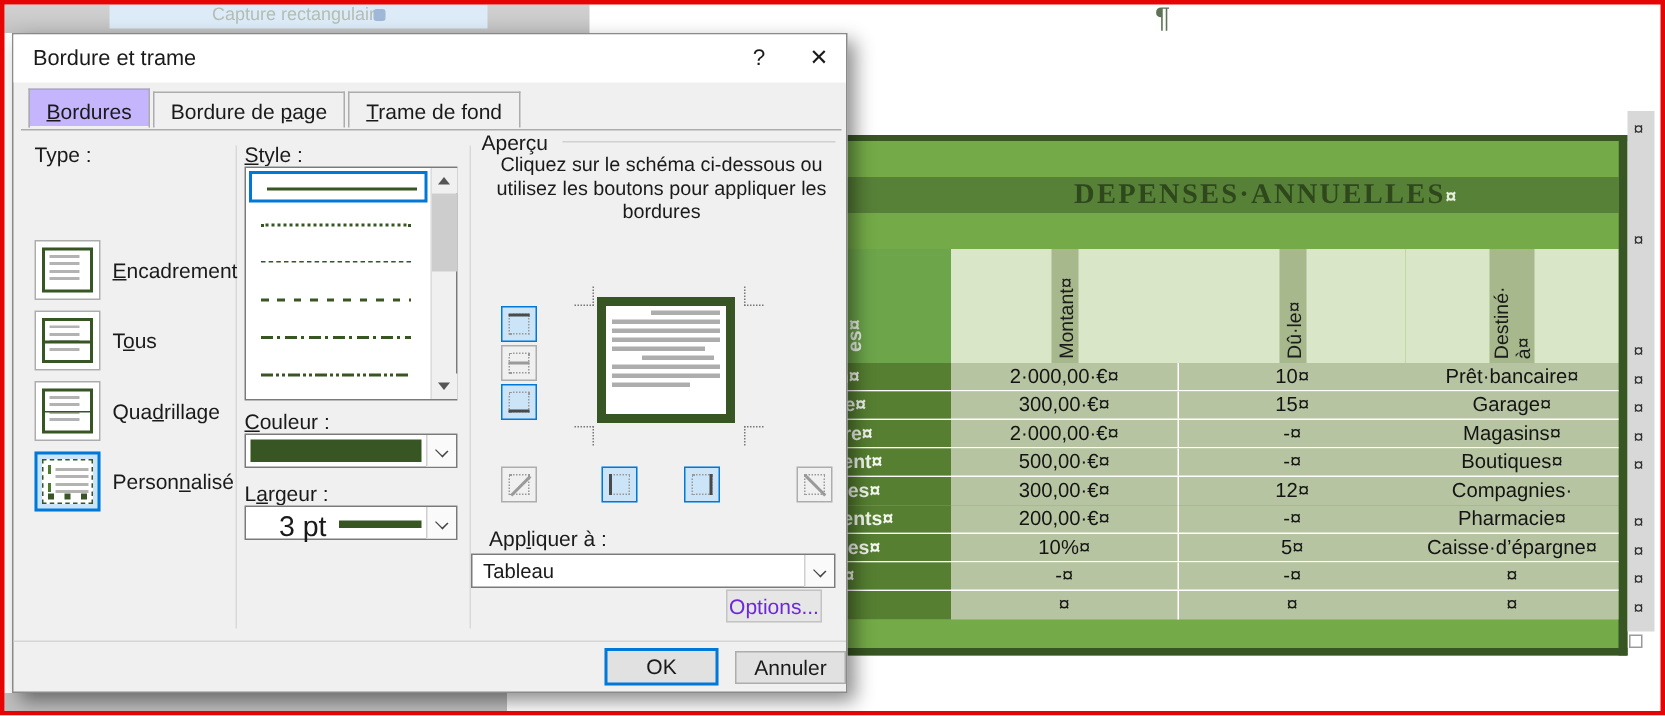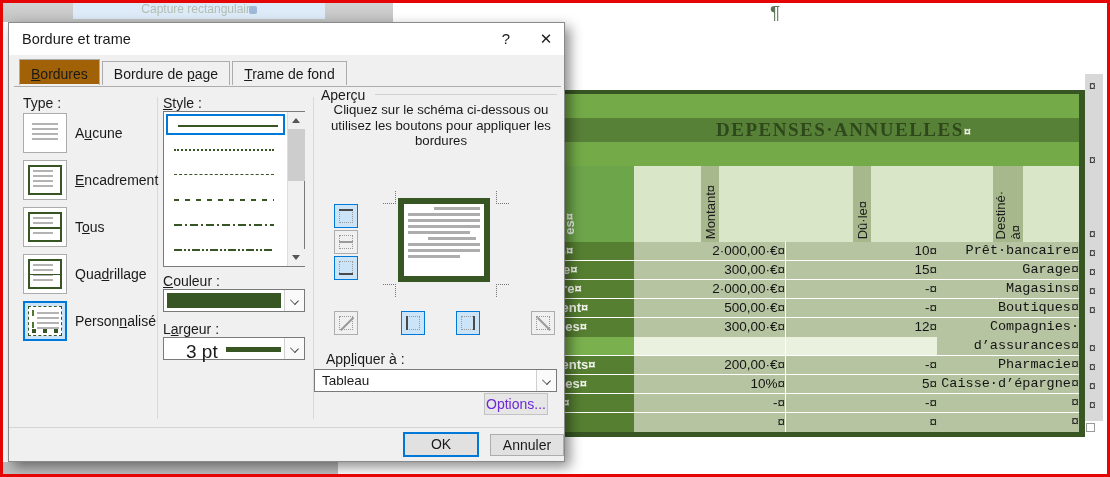--- a/index.html
+++ b/index.html
@@ -34,26 +34,26 @@
   .thead .hleft { width:86px; background:#6da54b; position:relative; }
   .thead .hcell { background:#d9e6c8; position:relative; }
   .hc1 { width:152px; } .hc2 { width:151px; } .hc3 { width:142px; }
   .vstrip { position:absolute; top:0; height:76px; background:#a6b88c;
     display:flex; justify-content:center; align-items:flex-end; }
   .vtext { writing-mode:vertical-rl; transform:rotate(180deg); font-size:13px; color:#1c1c1c;
     line-height:15px; white-space:nowrap; padding-top:3px; }
   .hleft .vtext { color:#f2f6ec; font-weight:bold; position:absolute; left:14px; bottom:4px; }
   .trow { display:flex; height:19px; font-size:13.5px; color:#141414; background:#b6c4a1; }
   .trow.sep { border-bottom:1px solid #ffffff; }
-  .trow span { display:block; line-height:18px; text-align:right; overflow:hidden; white-space:nowrap; }
+  .trow span { display:block; line-height:18px; text-align:center; overflow:hidden; white-space:nowrap; }
   .trow .c0 { width:86px; background:#567f31; color:#f4f7ef; font-weight:bold; font-size:13px;
     text-align:left; padding-left:2px; }
   .trow .c1 { width:152px; border-right:1px solid #ffffff; }
   .trow .c2 { width:151px; }
-  .trow .c3 { width:142px;font-family:Liberation Mono, monospace; }
+  .trow .c3 { width:142px; }
   .trow.lightrow .c0 { background:#7ab14e; }
   .trow.lightrow .c1, .trow.lightrow .c2 { background:#eaf1df; }
   .end-col { position:absolute; left:1085px; top:74px; width:18px; height:347px; background:#d8d8d8; z-index:2; }
   .end-col span { position:absolute; left:4px; font-size:12px; color:#2a2a2a; line-height:12px; }
   .m0{top:6px;} .m1{top:80px;} .m2{top:154px;} .m3{top:173px;} .m4{top:192px;} .m5{top:211px;}
   .m6{top:230px;} .m7{top:268px;} .m8{top:287px;} .m9{top:306px;} .m10{top:325px;}
   .resize-handle { position:absolute; left:1086px; top:423px; width:9px; height:9px;
     background:#ffffff; border:1px solid #9a9a9a; z-index:2; }
 
   
@@ -62,21 +62,21 @@
   .titlebar { position:absolute; left:0; top:0; width:100%; height:32px; background:#ffffff; }
   .dlg-title { position:absolute; left:13px; top:8px; font-size:14.5px; }
   .cap-btn { position:absolute; top:5px; width:30px; height:22px; text-align:center; line-height:22px;
     font-size:15px; color:#1a1a1a; cursor:default; }
   .help-btn { left:482px; } .close-btn { left:522px; }
 
   .tabline { position:absolute; left:5px; top:63px; width:547px; height:1px; background:#acacac; }
   .tabs { position:absolute; left:10px; top:38px; display:flex; }
   .tab { border:1px solid #acacac; border-bottom:none; background:#f0f0f0; padding:4px 11px 3px 11px;
     margin-right:2px; position:relative; font-size:14px; }
-  .tab.active { z-index:3; padding-top:6px; margin-top:-2px; background:#a16207; }
+  .tab.active { z-index:3; padding-top:6px; margin-top:-2px; background:#c4b5fd; }
   .tab.active::after { content:""; position:absolute; left:0; bottom:-1px; width:100%; height:2px; background:#f0f0f0; }
   u { text-decoration:underline; }
 
   .vsep { position:absolute; top:74px; width:1px; height:322px; background:#d9d9d9; }
   .vsep1 { left:148px; } .vsep2 { left:304px; }
   .grp-label { position:absolute; font-size:14px; }
 
   
   .type-opt { position:absolute; left:14px; width:130px; height:44px; }
   .ticon { position:absolute; left:0; top:0; width:44px; height:40px; border:1px solid #acacac;
@@ -231,26 +231,20 @@
         <span class="c1">500,00·€¤</span>
         <span class="c2">-¤</span>
         <span class="c3">Boutiques¤</span>
     </div>
     <div class="trow">
       <span class="c0">nces¤</span>
         <span class="c1">300,00·€¤</span>
         <span class="c2">12¤</span>
         <span class="c3">Compagnies·</span>
     </div>
-    <div class="trow sep lightrow">
-      <span class="c0"></span>
-        <span class="c1"></span>
-        <span class="c2"></span>
-        <span class="c3">d’assurances¤</span>
-    </div>
     <div class="trow sep">
       <span class="c0">ments¤</span>
         <span class="c1">200,00·€¤</span>
         <span class="c2">-¤</span>
         <span class="c3">Pharmacie¤</span>
     </div>
     <div class="trow sep">
       <span class="c0">mies¤</span>
         <span class="c1">10%¤</span>
         <span class="c2">5¤</span>
@@ -296,28 +290,20 @@
     <div class="tabs">
       <div class="tab active"><u>B</u>ordures</div>
       <div class="tab">Bordure de <u>p</u>age</div>
       <div class="tab"><u>T</u>rame de fond</div>
     </div>
 
     <div class="vsep vsep1"></div>
     <div class="vsep vsep2"></div>
 
     <span class="grp-label" style="left:14px; top:72px;">Type :</span>
-    <div class="type-opt" style="top:90px;">
-      <div class="ticon">
-        <div class="tinner">
-            <div class="tlines"></div>
-          </div>
-      </div>
-      <span class="topt-label">A<u>u</u>cune</span>
-    </div>
     <div class="type-opt" style="top:137px;">
       <div class="ticon">
         <div class="tinner tframe">
             <div class="tlines"></div>
           </div>
       </div>
       <span class="topt-label"><u>E</u>ncadrement</span>
     </div>
     <div class="type-opt" style="top:184px;">
       <div class="ticon">

